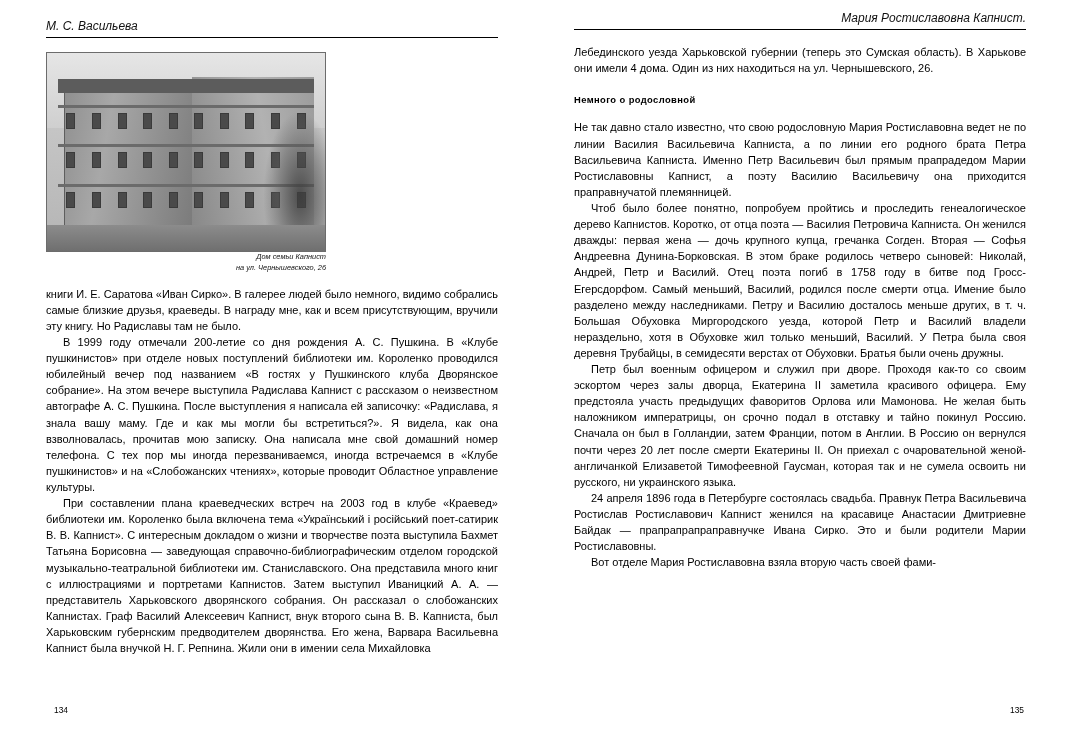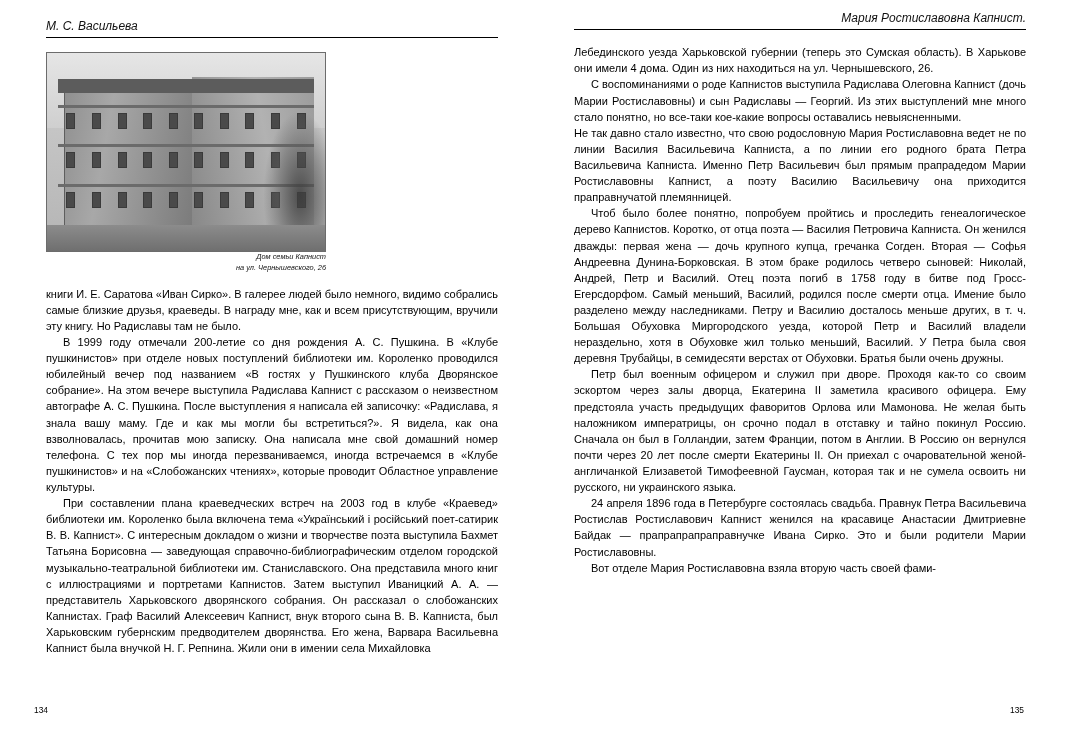--- a/index.html
+++ b/index.html
@@ -165,21 +165,21 @@
     letter-spacing: 0.4px;
     margin: 18px 0 14px 0;
     text-transform: none;
   }
   .folio {
     position: absolute;
     bottom: 18px;
     font-size: 8.4px;
     color: #000;
   }
-  .folio-left { left: 34px; }
+  .folio-left { left: 54px; }
   .folio-right { right: 48px; }
 </style>
 </head>
 <body>
 
 <div class="spread">
 
   <div class="page page-left">
     <div class="runhead runhead-left">М. С. Васильева</div>
     <div class="rule"></div>
@@ -248,23 +248,23 @@
   </div>
 
   <div class="page page-right">
     <div class="runhead runhead-right">
       <div>Мария Ростиславовна Капнист.</div>
     </div>
     <div class="rule rule-right"></div>
 
     <div class="body-text">
       <p class="noindent">Лебединского уезда Харьковской губернии (теперь это Сумская область). В Харькове они имели 4 дома. Один из них находиться на ул. Чернышевского, 26.</p>
-      <p>С воспоминаниями о роде Капнистов выступила Радислава Олеговна Капнист (дочь Марии Ростиславовны) и сын Радиславы — Георгий. Из этих выступлений мне много стало понятно, но все-таки кое-какие вопросы оставались невыясненными.</p>
-    </div>
-
+    </div>
+
+    <div class="section-head">Немного о родословной</div>
 
     <div class="body-text">
       <p class="noindent">Не так давно стало известно, что свою родословную Мария Ростиславовна ведет не по линии Василия Васильевича Капниста, а по линии его родного брата Петра Васильевича Капниста. Именно Петр Васильевич был прямым прапрадедом Марии Ростиславовны Капнист, а поэту Василию Васильевичу она приходится праправнучатой племянницей.</p>
       <p>Чтоб было более понятно, попробуем пройтись и проследить генеалогическое дерево Капнистов. Коротко, от отца поэта — Василия Петровича Капниста. Он женился дважды: первая жена — дочь крупного купца, гречанка Согден. Вторая — Софья Андреевна Дунина-Борковская. В этом браке родилось четверо сыновей: Николай, Андрей, Петр и Василий. Отец поэта погиб в 1758 году в битве под Гросс-Егерсдорфом. Самый меньший, Василий, родился после смерти отца. Имение было разделено между наследниками. Петру и Василию досталось меньше других, в т. ч. Большая Обуховка Миргородского уезда, которой Петр и Василий владели нераздельно, хотя в Обуховке жил только меньший, Василий. У Петра была своя деревня Трубайцы, в семидесяти верстах от Обуховки. Братья были очень дружны.</p>
       <p>Петр был военным офицером и служил при дворе. Проходя как-то со своим эскортом через залы дворца, Екатерина II заметила красивого офицера. Ему предстояла участь предыдущих фаворитов Орлова или Мамонова. Не желая быть наложником императрицы, он срочно подал в отставку и тайно покинул Россию. Сначала он был в Голландии, затем Франции, потом в Англии. В Россию он вернулся почти через 20 лет после смерти Екатерины II. Он приехал с очаровательной женой-англичанкой Елизаветой Тимофеевной Гаусман, которая так и не сумела освоить ни русского, ни украинского языка.</p>
       <p>24 апреля 1896 года в Петербурге состоялась свадьба. Правнук Петра Васильевича Ростислав Ростиславович Капнист женился на красавице Анастасии Дмитриевне Байдак — прапрапрапраправнучке Ивана Сирко. Это и были родители Марии Ростиславовны.</p>
       <p>Вот отделе Мария Ростиславовна взяла вторую часть своей фами-</p>
     </div>
 
     <div class="folio folio-right">135</div>

